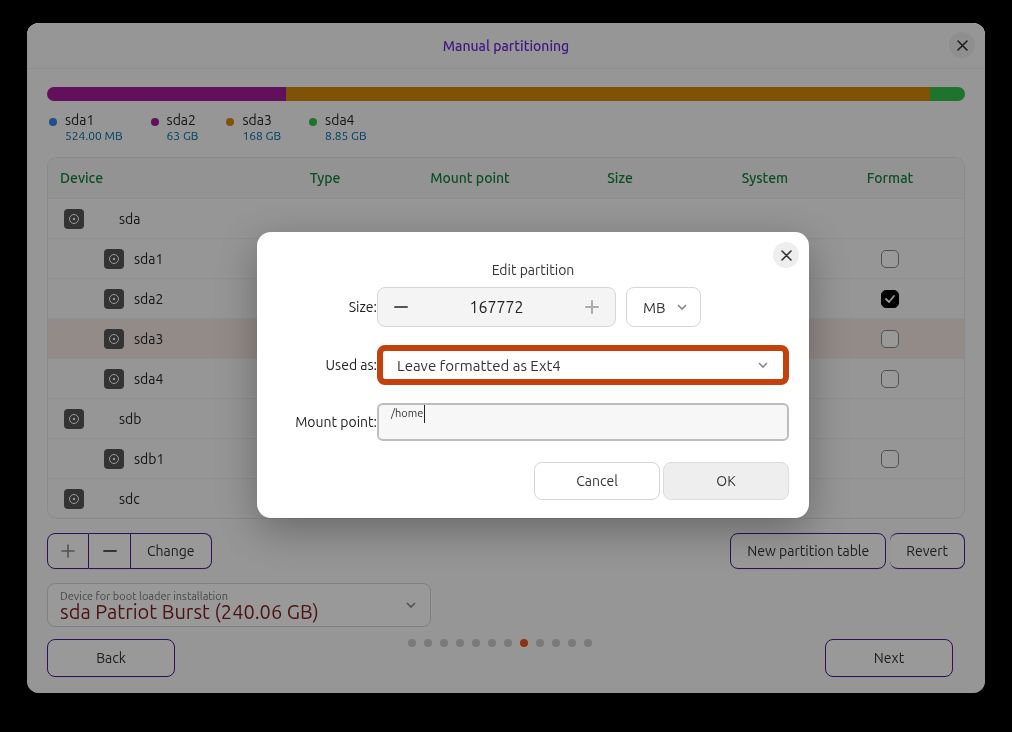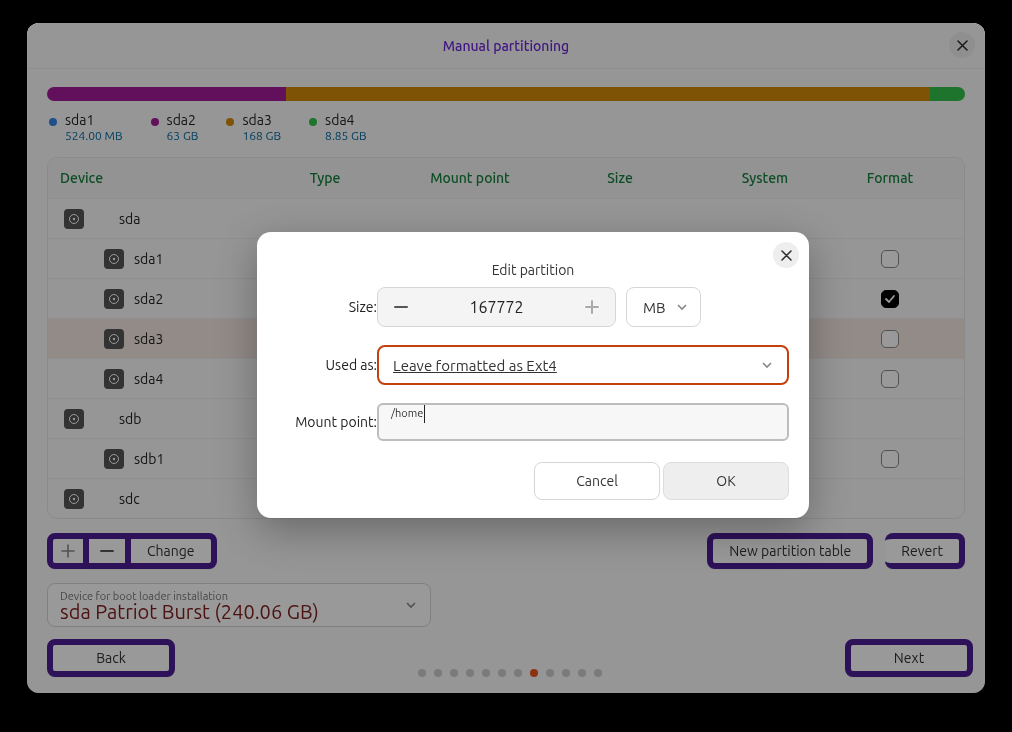--- a/index.html
+++ b/index.html
@@ -40,54 +40,54 @@
   .tbody .trow.selected { background:#f4e8e3; }
   .devcell { display:flex; align-items:center; gap:10px; }
   .indent0 { padding-left:4px;gap:35px; }
   .indent1 { padding-left:44px; }
   .diskicon { width:20px; height:20px; border-radius:4px; background:#555; display:flex; align-items:center; justify-content:center; color:#fff; font-size:9px; }
   .chk { justify-self:center; width:18px; height:18px; border:1.3px solid #888; border-radius:5px; display:flex; align-items:center; justify-content:center; background:#fff;}
   .chk.on { background:#000; border-color:#000; color:#fff; }
 
   .toolbar { display:flex; justify-content:space-between; margin-top:14px; }
   .btnrow { display:flex; }
-  .btn { background:#fff; border:6px solid #4c1d95; border-radius:8px; padding:0 16px; height:36px; display:flex; align-items:center; justify-content:center; font-size:14px; cursor:pointer; box-shadow:0 1px 1px rgba(0,0,0,.03); }
+  .btn { background:#fff; border:1px solid #4c1d95; border-radius:8px; padding:0 16px; height:36px; display:flex; align-items:center; justify-content:center; font-size:14px; cursor:pointer; box-shadow:0 1px 1px rgba(0,0,0,.03); }
   .btnrow .btn { border-radius:0; }
   .btnrow .btn:first-child { border-top-left-radius:8px; border-bottom-left-radius:8px; }
   .btnrow .btn:last-child  { border-top-right-radius:8px; border-bottom-right-radius:8px; }
   .btnrow .btn + .btn { border-left:none; }
   .btn.icon { width:42px; padding:0; color:#666; }
 
   .bootdev-wrap { margin-top:14px; }
   .bootdev { width:384px; border:1px solid #d6d6d6; border-radius:8px; padding:6px 12px 6px 12px; background:#fff; display:flex; align-items:center; justify-content:space-between; }
   .bootdev .lbl { font-size:11px; color:#777; line-height:13px; }
   .bootdev .val { font-size:20px; color:#7f1d1d; line-height:17px; }
 
-  .footer { position:absolute; bottom:16px; left:20px; right:12px; display:flex; align-items:flex-end; justify-content:space-between; }
+  .footer { position:absolute; bottom:16px; left:20px; right:32px; display:flex; align-items:flex-start; justify-content:space-between; }
   .footer .btn { width:128px; height:38px; justify-content:center; }
   .pager { display:flex; gap:8px; }
   .pager .dot { width:8px; height:8px; border-radius:50%; background:#ccc; }
   .pager .dot.active { background:#e95420; }
 
   
   .scrim { position:absolute; inset:0; background:rgba(0,0,0,.40); }
 
   .modal {
     position:absolute; left:230px; top:209px; width:552px; background:#fff;
     border-radius:14px; box-shadow:0 12px 40px rgba(0,0,0,.3); padding:0 0 18px;
   }
   .modal-title { height:46px; display:flex; align-items:flex-end; justify-content:center; font-size:14px; position:relative; }
   .modal-title .closebtn { position:absolute; right:10px; top:10px; width:26px; height:26px; border-radius:50%; background:#eee; display:flex; align-items:center; justify-content:center; cursor:pointer;}
   .mfield { display:flex; align-items:center; padding:9px 20px; }
   .mfield .lbl { width:100px; text-align:right; font-size:14px; color:#222; }
   .stepper { display:flex; align-items:stretch; border:1px solid #d6d6d6; border-radius:8px; overflow:hidden; background:#f4f4f4; }
   .stepper .step { width:46px; display:flex; align-items:center; justify-content:center; color:#666; cursor:pointer; }
   .stepper .val { width:145px; text-align:center; padding:10px 0; font-size:16px; color:#222; background:#f4f4f4; }
   .unit { margin-left:10px; height:40px; display:flex; align-items:center; gap:10px; border:1px solid #d6d6d6; border-radius:8px; padding:0 12px 0 16px; cursor:pointer; }
-  .select { flex:1; height:40px; border:2px solid #c2410c; border-radius:8px; display:flex; align-items:center; justify-content:space-between; padding:0 14px; cursor:pointer;text-decoration:underline; }
+  .select { flex:1; height:40px; border:6px solid #c2410c; border-radius:8px; display:flex; align-items:center; justify-content:space-between; padding:0 14px; cursor:pointer; }
   .textin { flex:1; height:38px; border:2px solid #bdbdbd; border-radius:6px; background:#f7f7f7; padding:0 12px; font-size:11px; outline:none; }
   .caret { display:inline-block; width:1px; height:18px; background:#222; vertical-align:middle; margin-left:1px; animation:blink 1s step-end infinite;}
   @keyframes blink { 50% { opacity:0; } }
   .modal-actions { display:flex; justify-content:flex-end; gap:3px; padding:12px 20px 0; }
   .mbtn { height:38px; min-width:126px; border:1px solid #d6d6d6; border-radius:8px; background:#fff; display:flex; align-items:center; justify-content:center; font-size:14px; cursor:pointer;}
   .mbtn.primary { background:#eee; border-color:#ddd; }
 
   svg { display:block; }
   .chev { stroke:#888; stroke-width:1.6; fill:none; }
 </style>
@@ -306,21 +306,21 @@
         </div>
         <div class="btn icon">
           <svg width="14" height="14" viewBox="0 0 14 14">
               <path d="M1 7h12" stroke="#555" stroke-width="1.8" stroke-linecap="round"></path>
             </svg>
         </div>
         <div class="btn">
             <span>Change</span>
           </div>
       </div>
-      <div class="btnrow" style="gap:12px">
+      <div class="btnrow" style="gap:4px">
         <div class="btn" style="border-radius:8px">
             <span>New partition table</span>
           </div>
         <div class="btn" style="border-radius:8px">
             <span>Revert</span>
           </div>
       </div>
     </div>
 
     <div class="bootdev-wrap">

